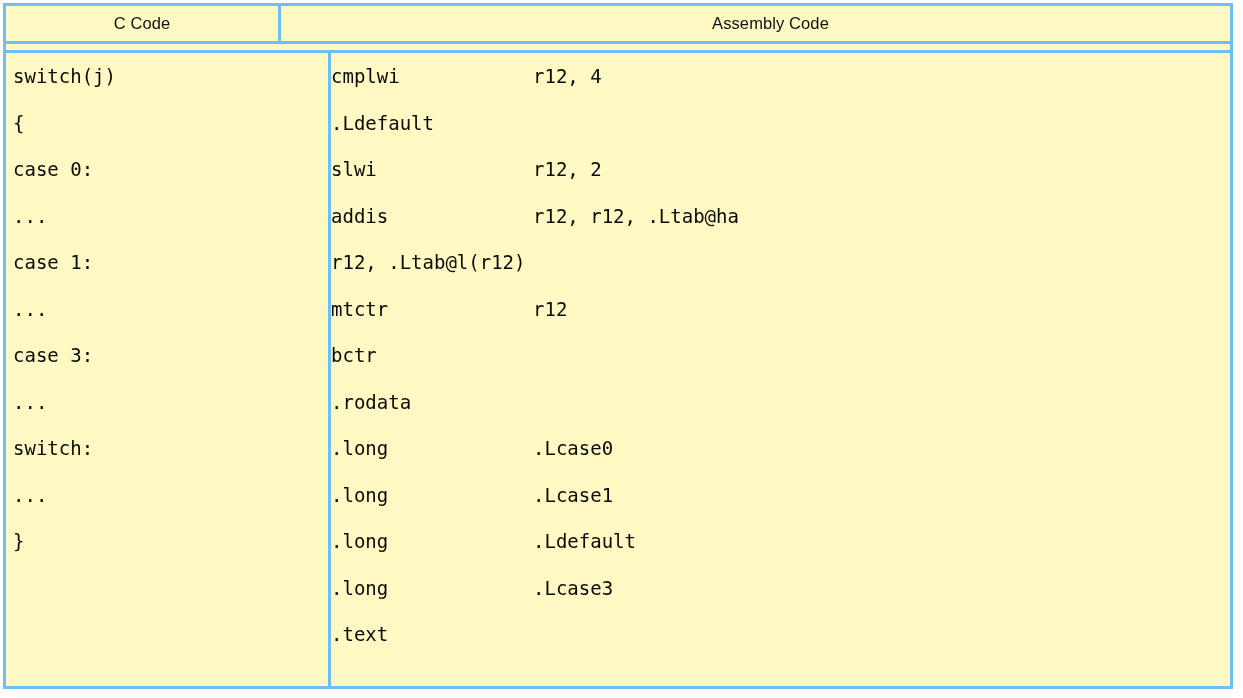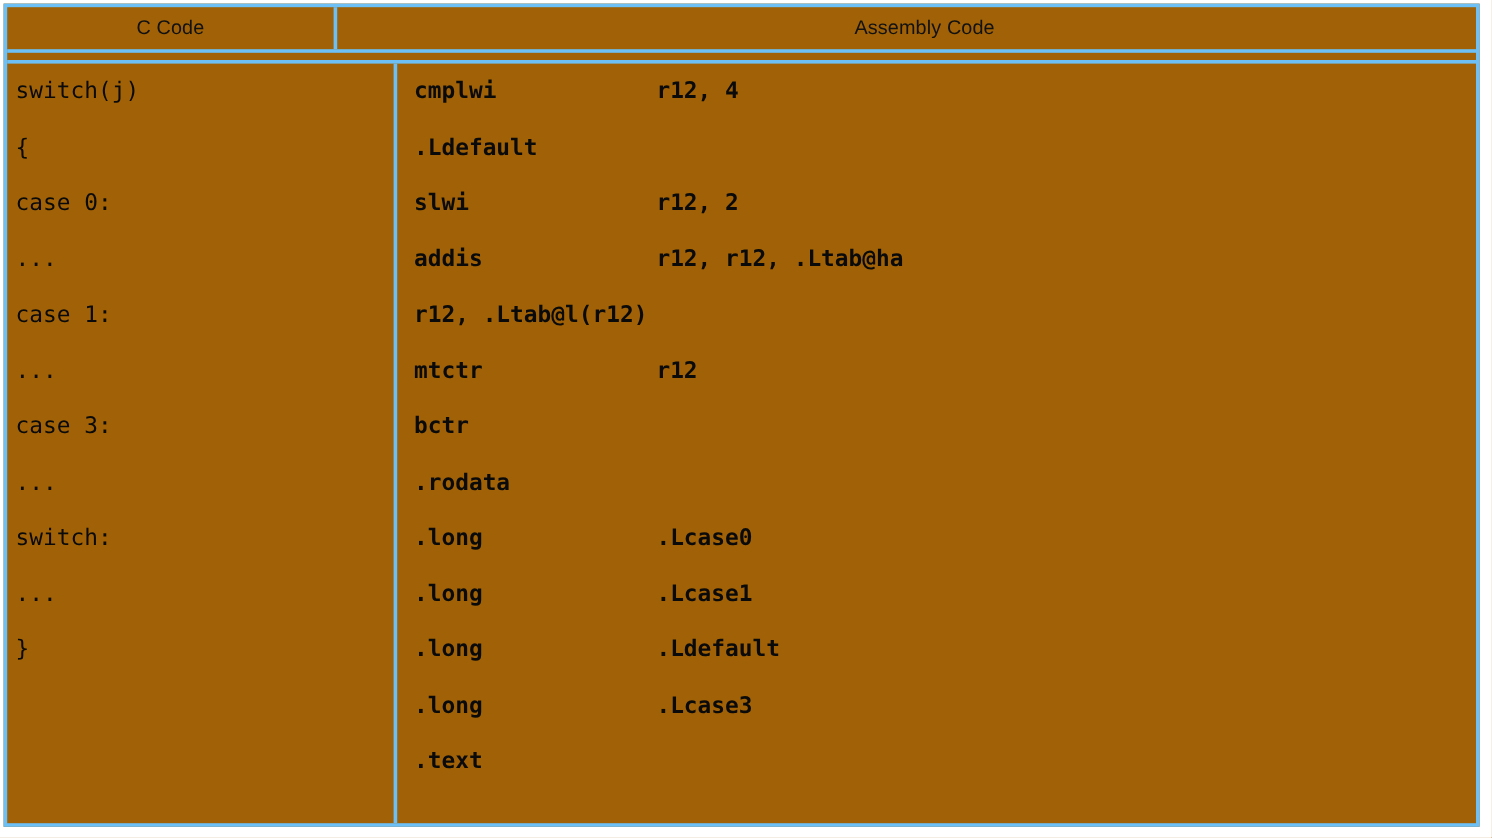--- a/index.html
+++ b/index.html
@@ -24,21 +24,21 @@
 
   
   .table-frame {
     position: absolute;
     left: 3px;
     top: 3px;
     width: 1230px;          
     height: 686px;          
     border: 3px solid #6CC0F5;
     box-sizing: border-box;
-    background: #a16207;
+    background: #fef9c3;
   }
 
   
   .header-row {
     position: absolute;
     left: 0;
     top: 0;
     width: 100%;
     height: 35px;
     display: flex;
@@ -90,22 +90,21 @@
     position: relative;
     overflow: hidden;
   }
   .body-cell.c-col {
     width: 325px;
     border-right: 3px solid #6CC0F5;
     padding-left: 5px;
   }
   .body-cell.asm-col {
     flex: 1 1 auto;
-    padding-left: 14px;
-    font-weight: bold;
+    padding-left: 0;
   }
 
   
   .code-list {
     margin: 0;
     padding: 0;
     list-style: none;
   }
   .code-line {
     height: 46.5px;

